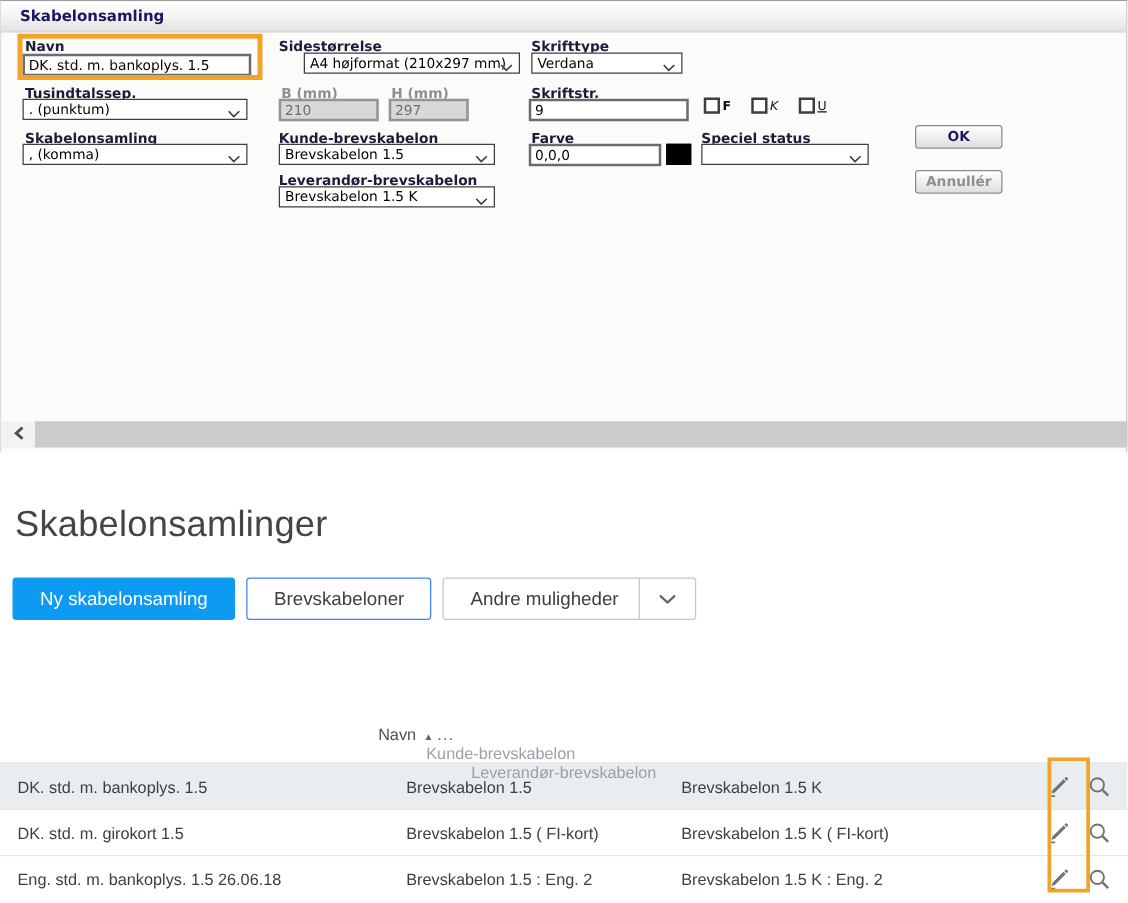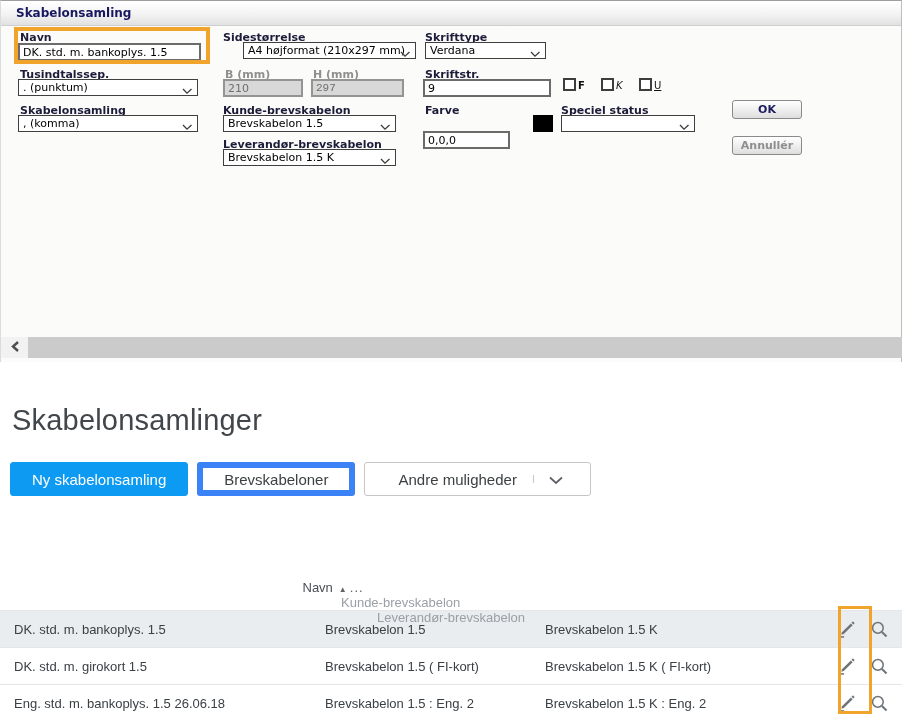--- a/index.html
+++ b/index.html
@@ -46,22 +46,22 @@
   .hscroll .thumb{position:absolute;left:27px;top:0;right:0;height:21px;background:#cbcbcb;
                   cursor:pointer;}
 
   
   .heading{margin:42px 0 0 12px;font-size:29px;font-weight:400;color:#41464b;
            letter-spacing:.2px;}
   .toolbar{display:flex;align-items:center;gap:9px;margin:25px 0 0 10px;}
   .btn{height:34px;box-sizing:border-box;border-radius:3px;font-size:15px;
        display:flex;align-items:center;cursor:pointer;font-family:"Liberation Sans",sans-serif;}
   .btn-primary{background:#0d9af2;color:#fff;border:1px solid #0d9af2;padding:13px 21px;}
-  .btn-plain{background:#fff;color:#3c4043;border:6px solid #3b82f6;padding:0 21px;}
-  .btn-split{background:#fff;color:#3c4043;border:1px solid #c6c6c6;padding:12px;}
+  .btn-plain{background:#fff;color:#3c4043;border:1px solid #3b82f6;padding:0 21px;}
+  .btn-split{background:#fff;color:#3c4043;border:1px solid #c6c6c6;padding:0;}
   .btn-split .lab{padding:0 16px 0 21px;}
   .btn-split .sep{width:1px;align-self:stretch;background:#c6c6c6;}
   .btn-split .chev-wrap{padding:0 15px;display:flex;align-items:center;}
 
   .table-wrap{position:relative;margin-top:84px;width:902px;}
   .thead{display:flex;align-items:center;height:30px;font-size:13px;color:#9aa0a6;flex-direction:column;}
   .thead .c-name{color:#4a4f54;}
   .sort-tri{font-size:8px;color:#606468;margin:0 3px 0 6px;}
   .more-dots{color:#606468;letter-spacing:1px;}
   .trow{display:flex;align-items:center;height:36px;font-size:13px;color:#3b4045;
@@ -109,21 +109,21 @@
     <span>A4 højformat (210x297 mm)</span>
     <span class="chev"><svg width="11" height="7" viewBox="0 0 11 7">
           <path d="M1 1l4 4.2L9.5 1" fill="none" stroke="#3c3c3c" stroke-width="1.3"></path>
         </svg></span>
   </div>
 
   <div class="fld-label disabled" style="left:224px;top:67px;">B (mm)</div>
   <input class="txt" disabled="" style="left: 222px; top: 78px; width: 80px;" value="210">
 
   <div class="fld-label disabled" style="left:312px;top:67px;">H (mm)</div>
-  <input class="txt" disabled="" style="left: 310px; top: 78px; width: 93px; font-family: Liberation Mono, monospace;" value="297">
+  <input class="txt" disabled="" style="left: 310px; top: 78px; width: 64px;" value="297">
 
   <div class="fld-label" style="left:222px;top:103px;">Kunde-brevskabelon</div>
   <div class="sel" style="left:222px;top:114px;width:173px;">
     <span>Brevskabelon 1.5</span>
     <span class="chev"><svg width="11" height="7" viewBox="0 0 11 7">
           <path d="M1 1l4 4.2L9.5 1" fill="none" stroke="#3c3c3c" stroke-width="1.3"></path>
         </svg></span>
   </div>
 
   <div class="fld-label" style="left:222px;top:137px;">Leverandør-brevskabelon</div>
@@ -146,21 +146,21 @@
   <input class="txt" style="left: 422px; top: 78px; width: 128px;" value="9">
 
   <input type="checkbox" class="chk" style="left: 562px; top: 77px;">
   <div class="chk-lab b" style="left:577px;top:79px;">F</div>
   <input type="checkbox" class="chk" style="left: 600px; top: 77px;">
   <div class="chk-lab i" style="left:615px;top:79px;">K</div>
   <input type="checkbox" class="chk" style="left: 638px; top: 77px;">
   <div class="chk-lab u" style="left:653px;top:79px;">U</div>
 
   <div class="fld-label" style="left:424px;top:103px;">Farve</div>
-  <input class="txt" style="left: 422px; top: 114px; width: 87px; margin-top: 16px;" value="0,0,0">
+  <input class="txt" style="left: 422px; top: 114px; width: 106px;" value="0,0,0">
   <div class="swatch" style="left:532px;top:114px;"></div>
 
   <div class="fld-label" style="left:560px;top:103px;">Speciel status</div>
   <div class="sel" style="left:560px;top:114px;width:134px;">
     <span></span>
     <span class="chev"><svg width="11" height="7" viewBox="0 0 11 7">
           <path d="M1 1l4 4.2L9.5 1" fill="none" stroke="#3c3c3c" stroke-width="1.3"></path>
         </svg></span>
   </div>
 

